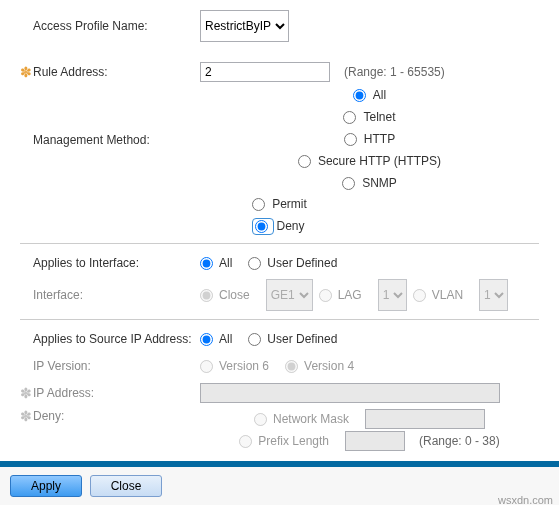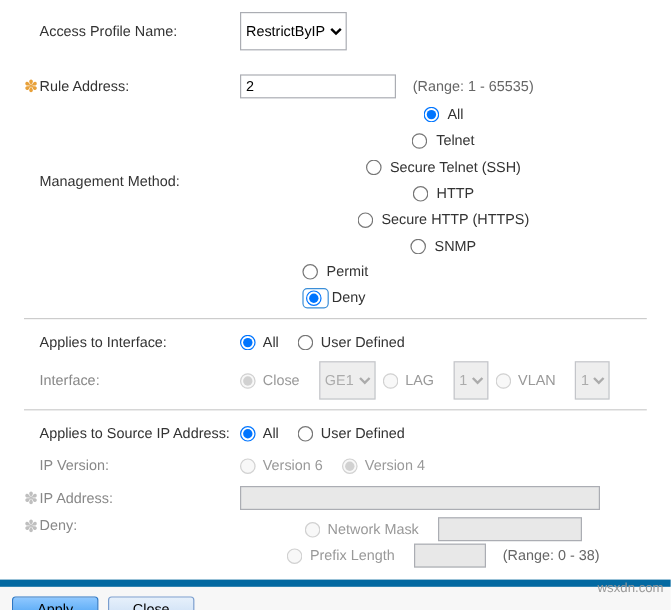--- a/index.html
+++ b/index.html
@@ -19,21 +19,21 @@
 input[type=radio] { margin: 0 3px 0 0; vertical-align: middle; }
 .radio-line { display: flex; align-items: center; gap: 4px; margin-bottom: 2px; }
 .radio-opt { display: inline-flex; align-items: center; gap: 3px; margin-right: 10px; }
 .hint { color: #666; font-size: 12px; margin-left: 8px; }
 .hr { border: none; border-top: 1px solid #ccc; margin: 8px 0; }
 .vstack { display: flex; flex-direction: column; }
 .dim-txt { color: #999; }
 .footer { border-top: 6px solid #0369a1; background: #f7f7f7; padding: 8px 10px; margin-top: 10px; display:flex; gap:8px;}
 .btn { min-width: 72px; height: 22px; font-size: 12px; border: 1px solid #7a9ecf; border-radius: 3px; background: linear-gradient(#e6f0fb,#c7dcf4); cursor: pointer; }
 .btn-primary { background: linear-gradient(#8fc8ff,#3e9bf0); border-color:#2b77c6; color:#000; }
-.watermark { position: fixed; bottom: 12px; right: 6px; font-size: 11px; color: #999; }
+.watermark { position: fixed; bottom: 2px; right: 6px; font-size: 11px; color: #999; }
 .mask-input { width: 120px; }
 .highlight-radio { outline:1px solid #3b8ed8; outline-offset:1px; border-radius:2px; }
 </style>
 </head>
 <body>
 
 <div class="panel">
 
   <div class="row">
     <div class="label-col">
@@ -63,24 +63,20 @@
   <div class="row" style="align-items:center">
     <div class="label-col sub">Management Method:</div>
     <div class="ctrl-col vstack">
       <label class="radio-line">
           <input type="radio" name="mgmt" checked="" style="">
           <span>All</span>
         </label>
       <label class="radio-line">
           <input type="radio" name="mgmt" style="">
           <span>Telnet</span>
-        </label>
-      <label class="radio-line">
-          <input type="radio" name="mgmt" style="">
-          <span>Secure Telnet (SSH)</span>
         </label>
       <label class="radio-line">
           <input type="radio" name="mgmt" style="">
           <span>HTTP</span>
         </label>
       <label class="radio-line">
           <input type="radio" name="mgmt" style="">
           <span>Secure HTTP (HTTPS)</span>
         </label>
       <label class="radio-line">

